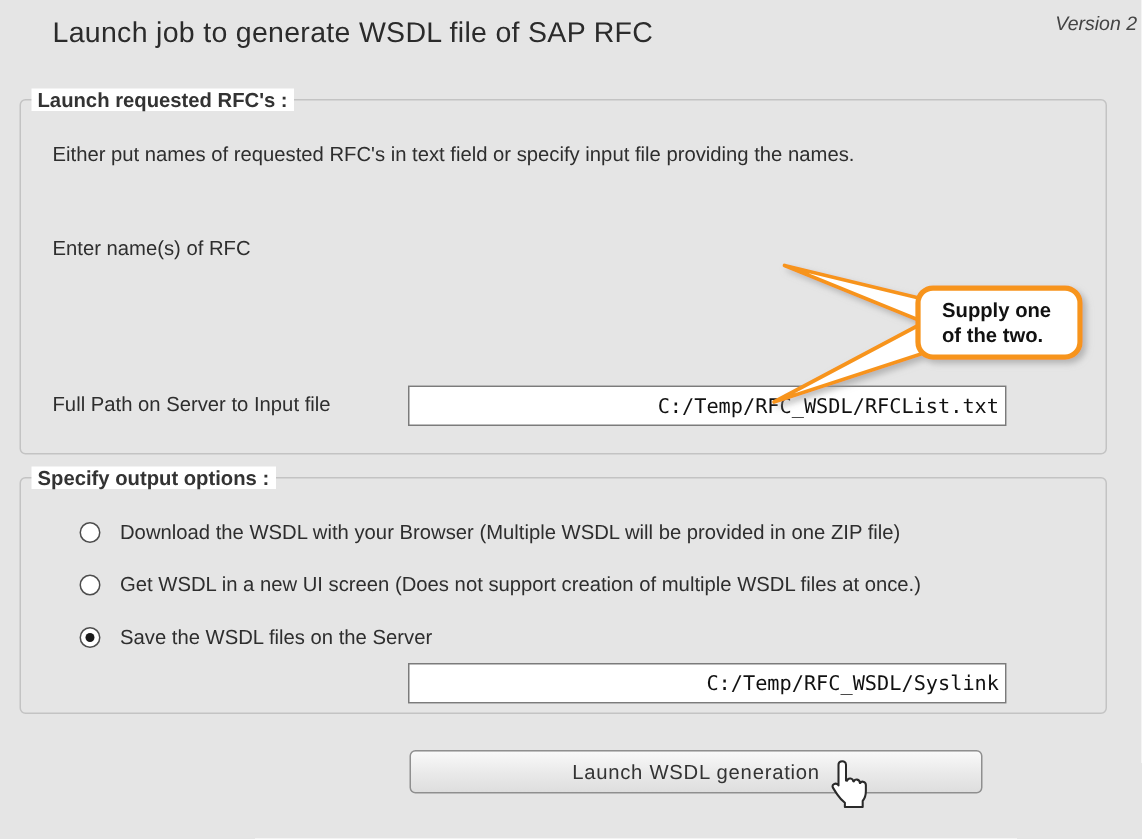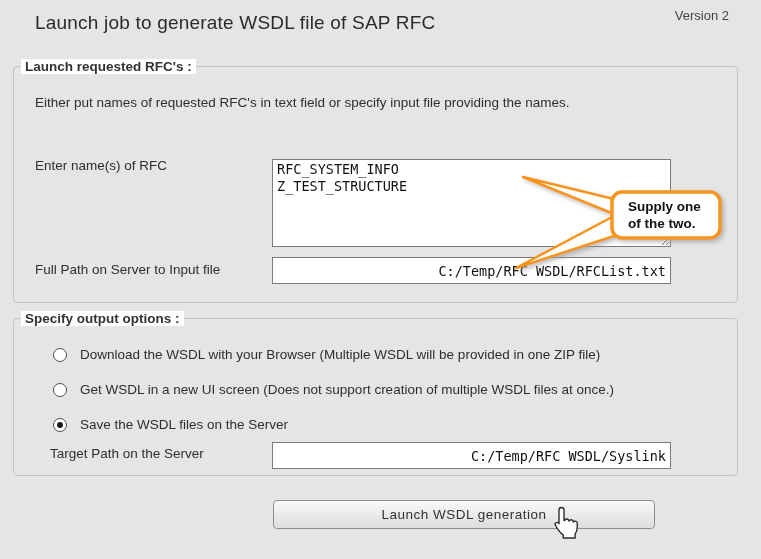--- a/index.html
+++ b/index.html
@@ -6,21 +6,21 @@
   html,body { background:#fff; }
   #page {
     position:relative; width:761px; height:559px; background:#e5e5e5;
     font-family:"Liberation Sans", sans-serif; color:#333; overflow:hidden;
   }
   .title {
     position:absolute; left:35px; top:12px; font-size:19px; color:#2b2b2b;
     letter-spacing:0.2px;
   }
   .version {
-    position:absolute; right:32px; top:8px; font-size:13px; color:#444;
+    position:absolute; right:3px; top:8px; font-size:13px; color:#444;font-style:italic;
   }
   .fsbox {
     position:absolute; border:1px solid #c3c3c3; border-radius:4px; background:transparent;
   }
   .fslegend {
     position:absolute; font-size:13.5px; font-weight:bold; color:#333;
     background:#fff; padding:0 4px; line-height:15px;
   }
   .bodytext { position:absolute; font-size:13.5px; color:#2e2e2e; }
   .fieldlabel { position:absolute; font-size:13.5px; color:#2e2e2e; }
@@ -62,43 +62,40 @@
 
   <div class="title">Launch job to generate WSDL file of SAP RFC</div>
   <div class="version">Version 2</div>
 
   <div class="fsbox" style="left:13px; top:66px; width:725px; height:237px;"></div>
   <div class="fslegend" style="left:21px; top:59px;">Launch requested RFC's :</div>
 
   <div class="bodytext" style="left:35px; top:95px;text-align:right;">Either put names of requested RFC's in text field or specify input file providing the names.</div>
 
   <div class="fieldlabel" style="left:35px; top:158px;">Enter name(s) of RFC</div>
-  <textarea class="rfc-names" spellcheck="false" style="">RFC_SYSTEM_INFO
-Z_TEST_STRUCTURE</textarea>
 
   <div class="fieldlabel" style="left:35px; top:262px;">Full Path on Server to Input file</div>
   <input class="pathfield" style="top: 257px;" type="text" spellcheck="false" value="C:/Temp/RFC_WSDL/RFCList.txt">
 
   <div class="fsbox" style="left:13px; top:318px; width:725px; height:158px;"></div>
   <div class="fslegend" style="left:21px; top:311px;">Specify output options :</div>
 
   <div class="optionrow" style="top:347px;">
     <span class="radio"></span>
     <span class="optionlabel">Download the WSDL with your Browser (Multiple WSDL will be provided in one ZIP file)</span>
   </div>
   <div class="optionrow" style="top:382px;">
     <span class="radio"></span>
     <span class="optionlabel">Get WSDL in a new UI screen (Does not support creation of multiple WSDL files at once.)</span>
   </div>
   <div class="optionrow" style="top:417px;">
     <span class="radio checked"></span>
     <span class="optionlabel">Save the WSDL files on the Server</span>
   </div>
 
-  <div class="fieldlabel" style="left:50px; top:446px;">Target Path on the Server</div>
   <input class="pathfield" style="top: 442px;" type="text" spellcheck="false" value="C:/Temp/RFC_WSDL/Syslink">
 
   <button class="launch-btn">Launch WSDL generation</button>
 
   <svg id="overlay" viewBox="0 0 761 559">
     <defs>
       <filter id="soft" x="-30%" y="-30%" width="160%" height="160%">
         <feDropShadow dx="2.5" dy="2.5" stdDeviation="2" flood-color="#999999" flood-opacity="0.65"></feDropShadow>
       </filter>
     </defs>

